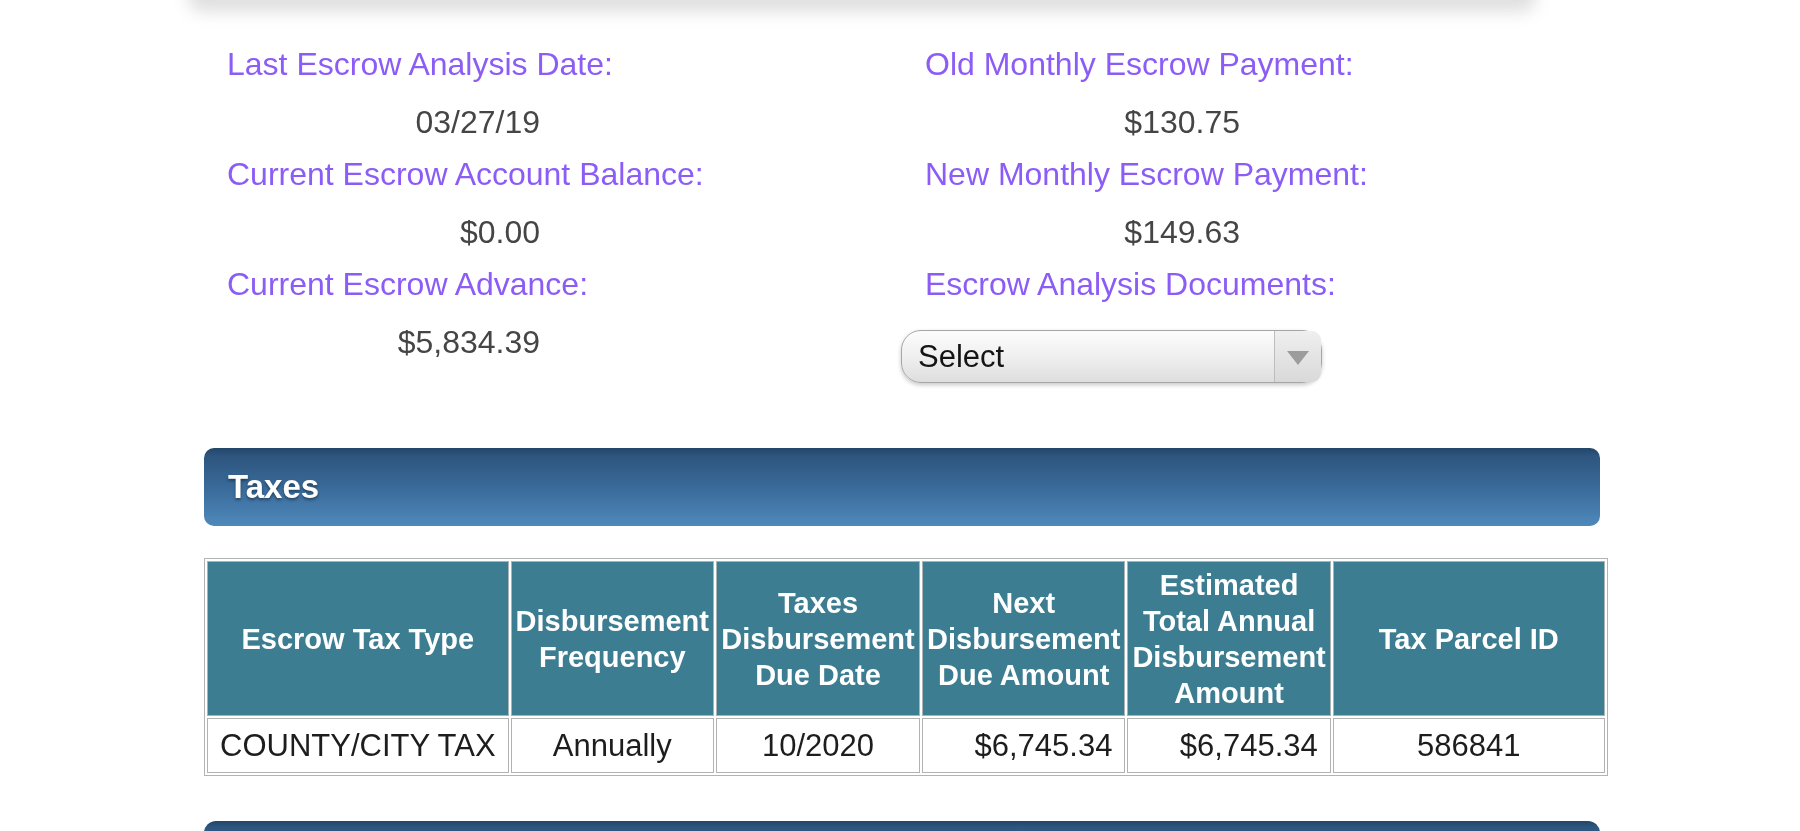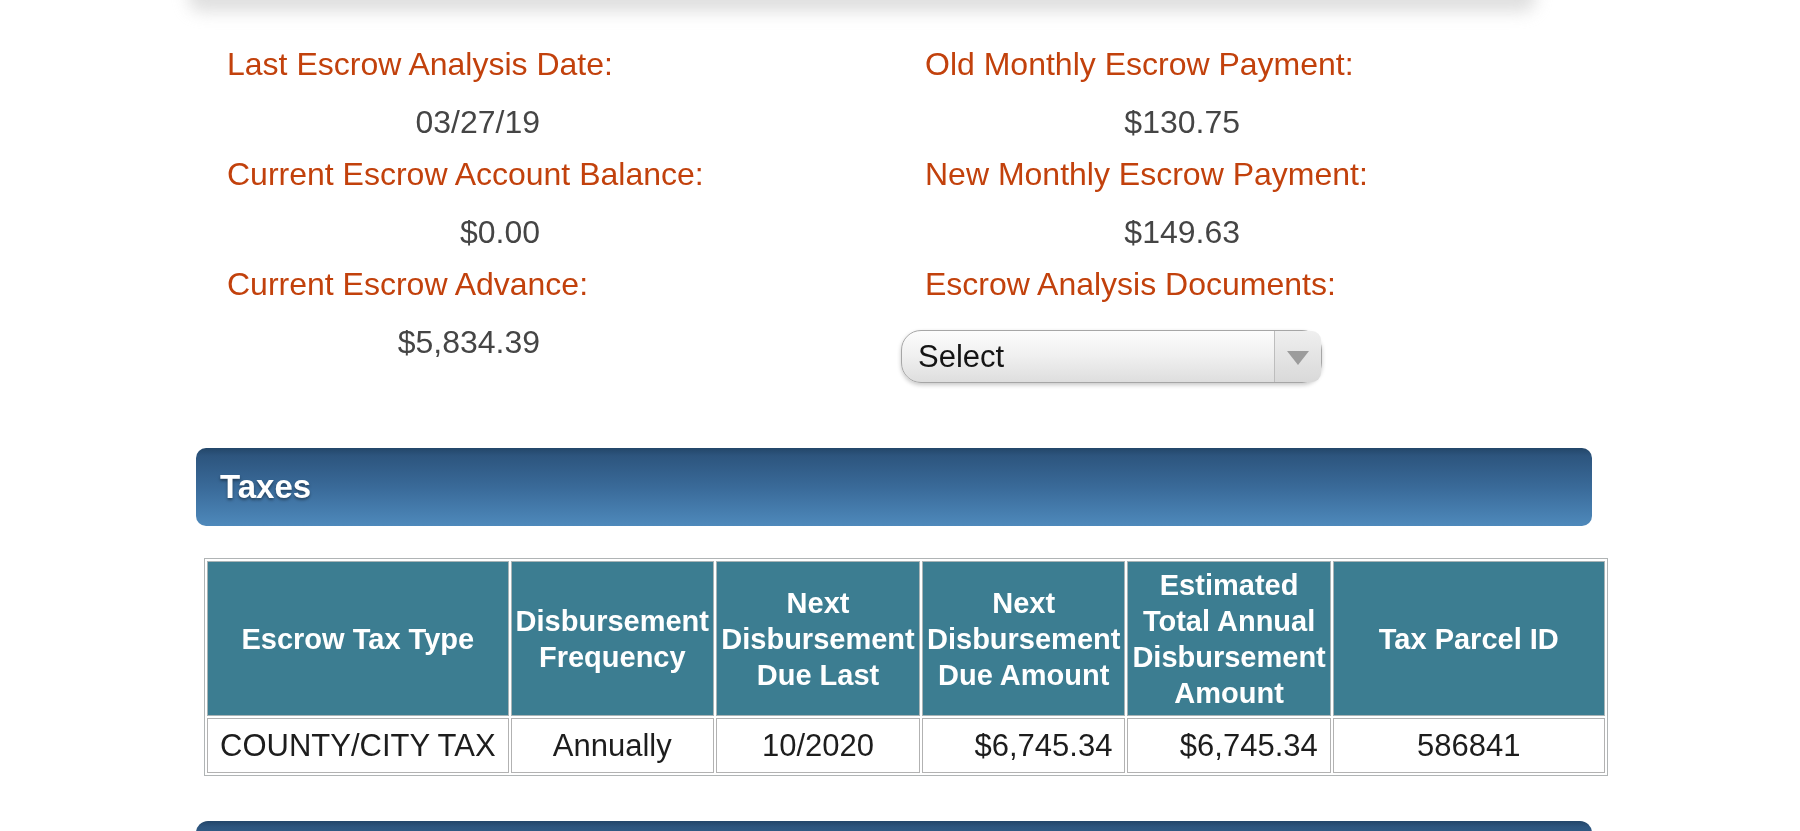--- a/index.html
+++ b/index.html
@@ -7,21 +7,21 @@
     position:relative;width:1800px;height:831px;overflow:hidden;background:#ffffff;
     font-family:"Liberation Sans","DejaVu Sans",sans-serif;
   }
   
   .top-shadow{
     position:absolute;left:188px;top:-22px;width:1348px;height:34px;
     background:#c6c6c6;border-radius:14px;filter:blur(8px);opacity:.55;
   }
   
   .lbl,.val{position:absolute;font-size:32px;line-height:38px;white-space:nowrap;}
-  .lbl{color:#c2410c;}
+  .lbl{color:#8b5cf6;}
   .val{color:#454545;text-align:right;}
   .lbl-l{left:227px;width:660px;}
   .val-l{left:227px;width:313px;}
   .lbl-r{left:925px;width:660px;}
   .val-r{left:925px;width:315px;}
 
   
   .select{
     position:absolute;left:901px;top:330px;width:421px;height:53px;
     border:1px solid #a6a6a6;border-radius:20px;
@@ -35,21 +35,21 @@
     background:linear-gradient(180deg,#efefef 0%,#d9d9d9 100%);
     display:flex;align-items:center;justify-content:center;
   }
   .tri{
     width:0;height:0;border-left:11px solid transparent;border-right:11px solid transparent;
     border-top:14px solid #9c9c9c;margin-top:3px;
   }
 
   
   .section-bar{
-    position:absolute;left:196px;width:1396px;border-radius:10px;
+    position:absolute;left:204px;width:1396px;border-radius:10px;
     background:linear-gradient(180deg,#234669 0%,#2d557e 10%,#3a6b9a 52%,#4e89bb 100%);
     display:flex;align-items:center;
   }
   .taxes-bar{top:448px;height:78px;}
   .next-bar{top:821px;height:60px;border-radius:12px;}
   .bar-title{
     color:#ffffff;font-weight:bold;font-size:33px;padding-left:24px;
     text-shadow:0 2px 3px rgba(0,0,0,.4);
   }
 
@@ -109,21 +109,21 @@
           <col style="width:203px">
           <col style="width:204px">
         <col style="width:194px">
           <col style="width:201px">
           <col style="width:272px">
       </colgroup>
       <thead>
         <tr>
           <th>Escrow Tax Type</th>
           <th>Disbursement Frequency</th>
-          <th>Next Disbursement Due Last</th>
+          <th>Taxes Disbursement Due Date</th>
           <th>Next Disbursement Due Amount</th>
           <th>Estimated Total Annual Disbursement Amount</th>
           <th>Tax Parcel ID</th>
         </tr>
       </thead>
       <tbody>
         <tr>
           <td class="ta-l">COUNTY/CITY TAX</td>
           <td class="ta-l">Annually</td>
           <td class="ta-l">10/2020</td>

